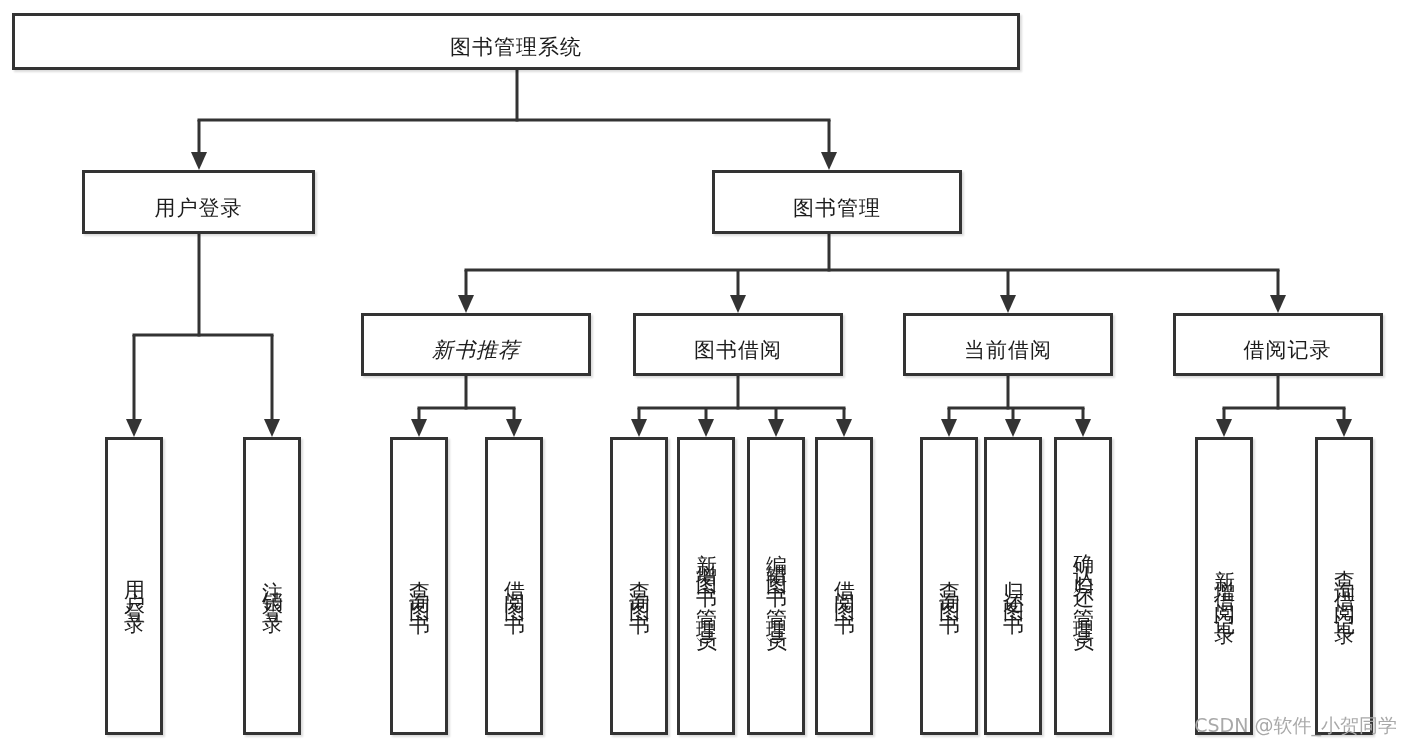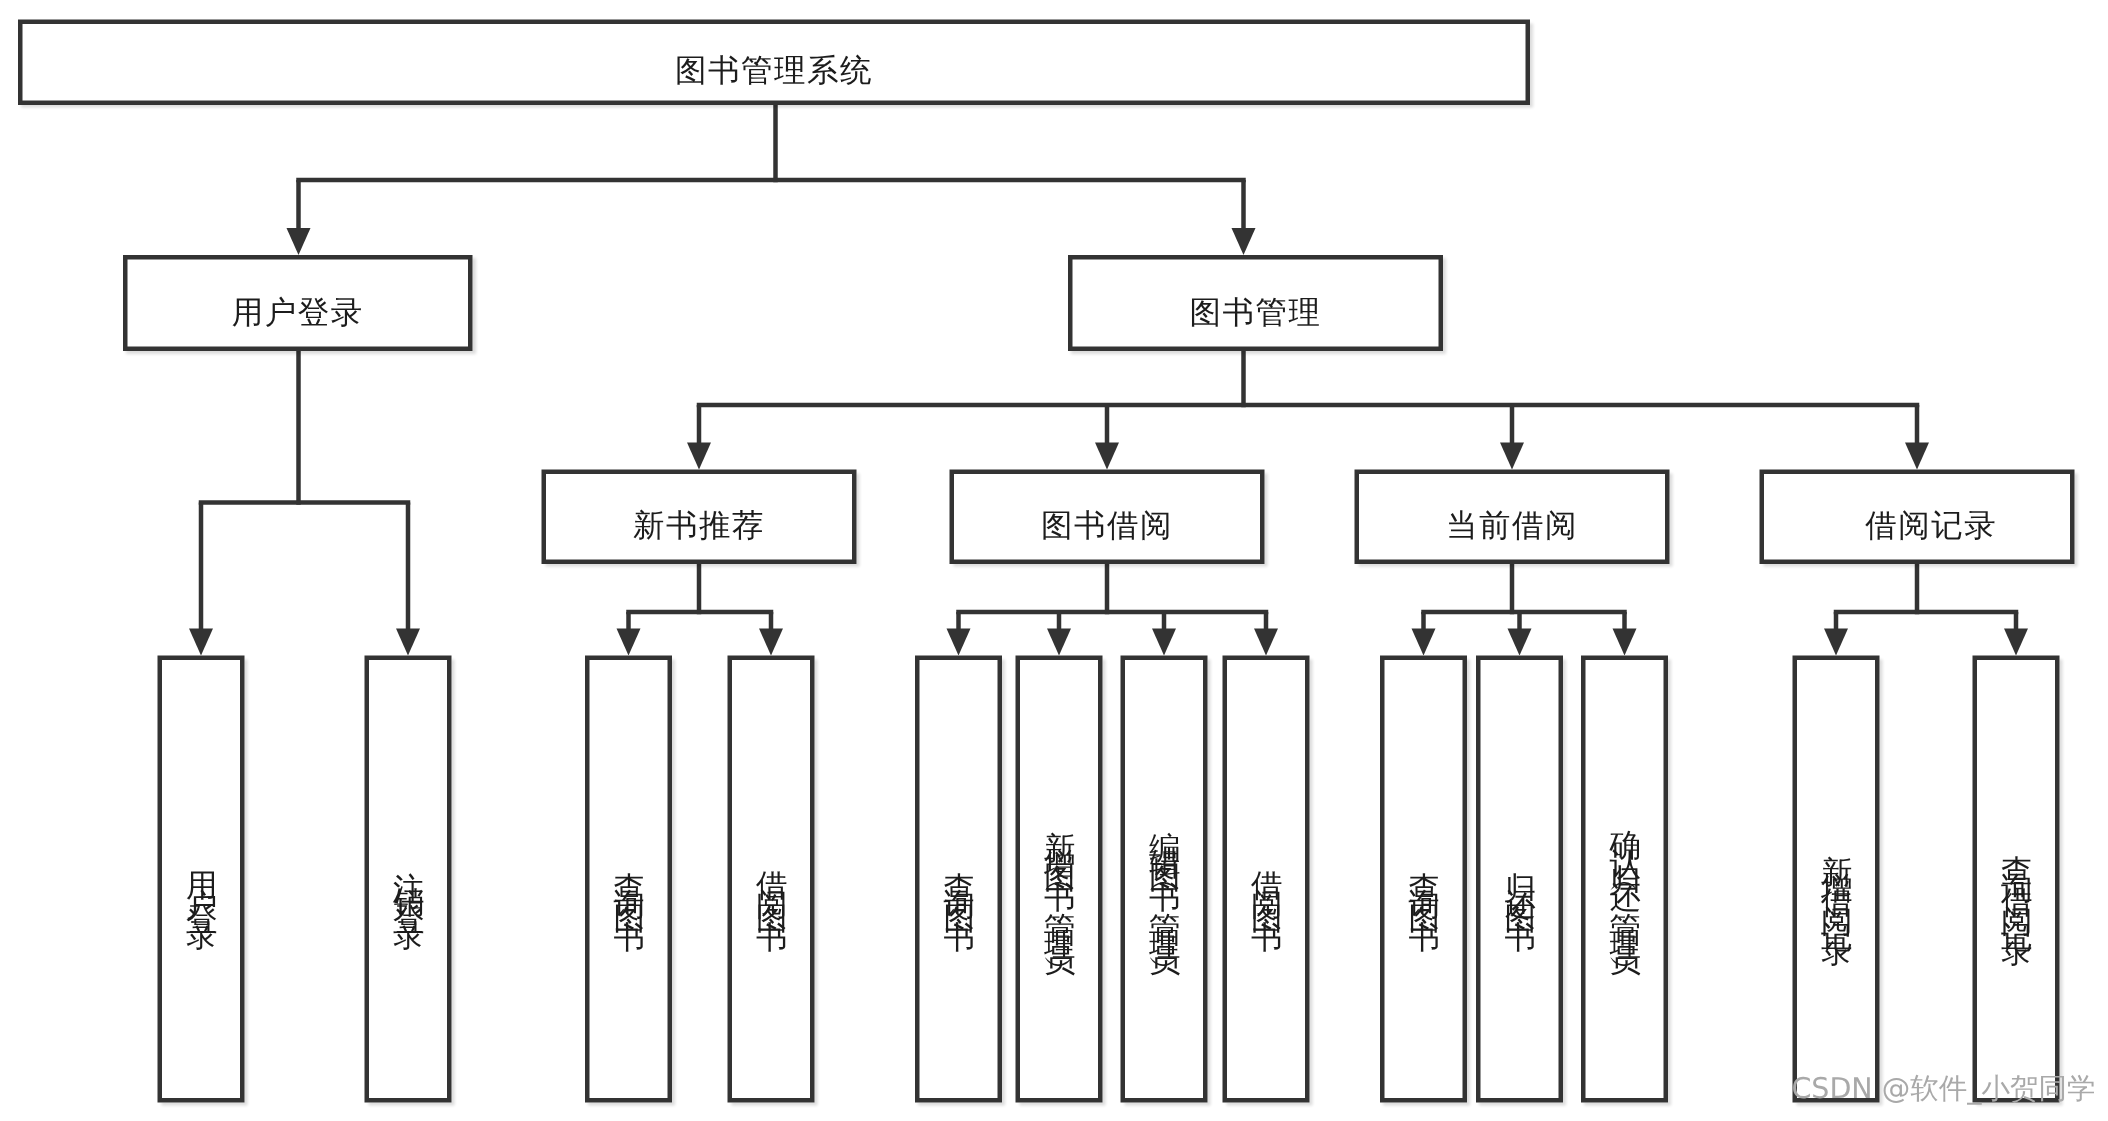--- a/index.html
+++ b/index.html
@@ -146,21 +146,21 @@
     <span class="lbl">图书管理系统</span>
   </div>
 
   <div class="box" style="left:82px; top:170px; width:233px; height:64px;">
     <span class="lbl">用户登录</span>
   </div>
   <div class="box" style="left:712px; top:170px; width:250px; height:64px;">
     <span class="lbl">图书管理</span>
   </div>
 
-  <div class="box" style="left:361px; top:313px; width:210px; height:63px;">
+  <div class="box" style="left:361px; top:313px; width:230px; height:63px;font-style:italic;">
     <span class="lbl">新书推荐</span>
   </div>
   <div class="box" style="left:903px; top:313px; width:210px; height:63px;">
     <span class="lbl">当前借阅</span>
   </div>
   <div class="box" style="left:633px; top:313px; width:210px; height:63px;">
     <span class="lbl">图书借阅</span>
   </div>
   <div class="box" style="left:1173px; top:313px; width:210px; height:63px;padding-left:19px;">
     <span class="lbl">借阅记录</span>

